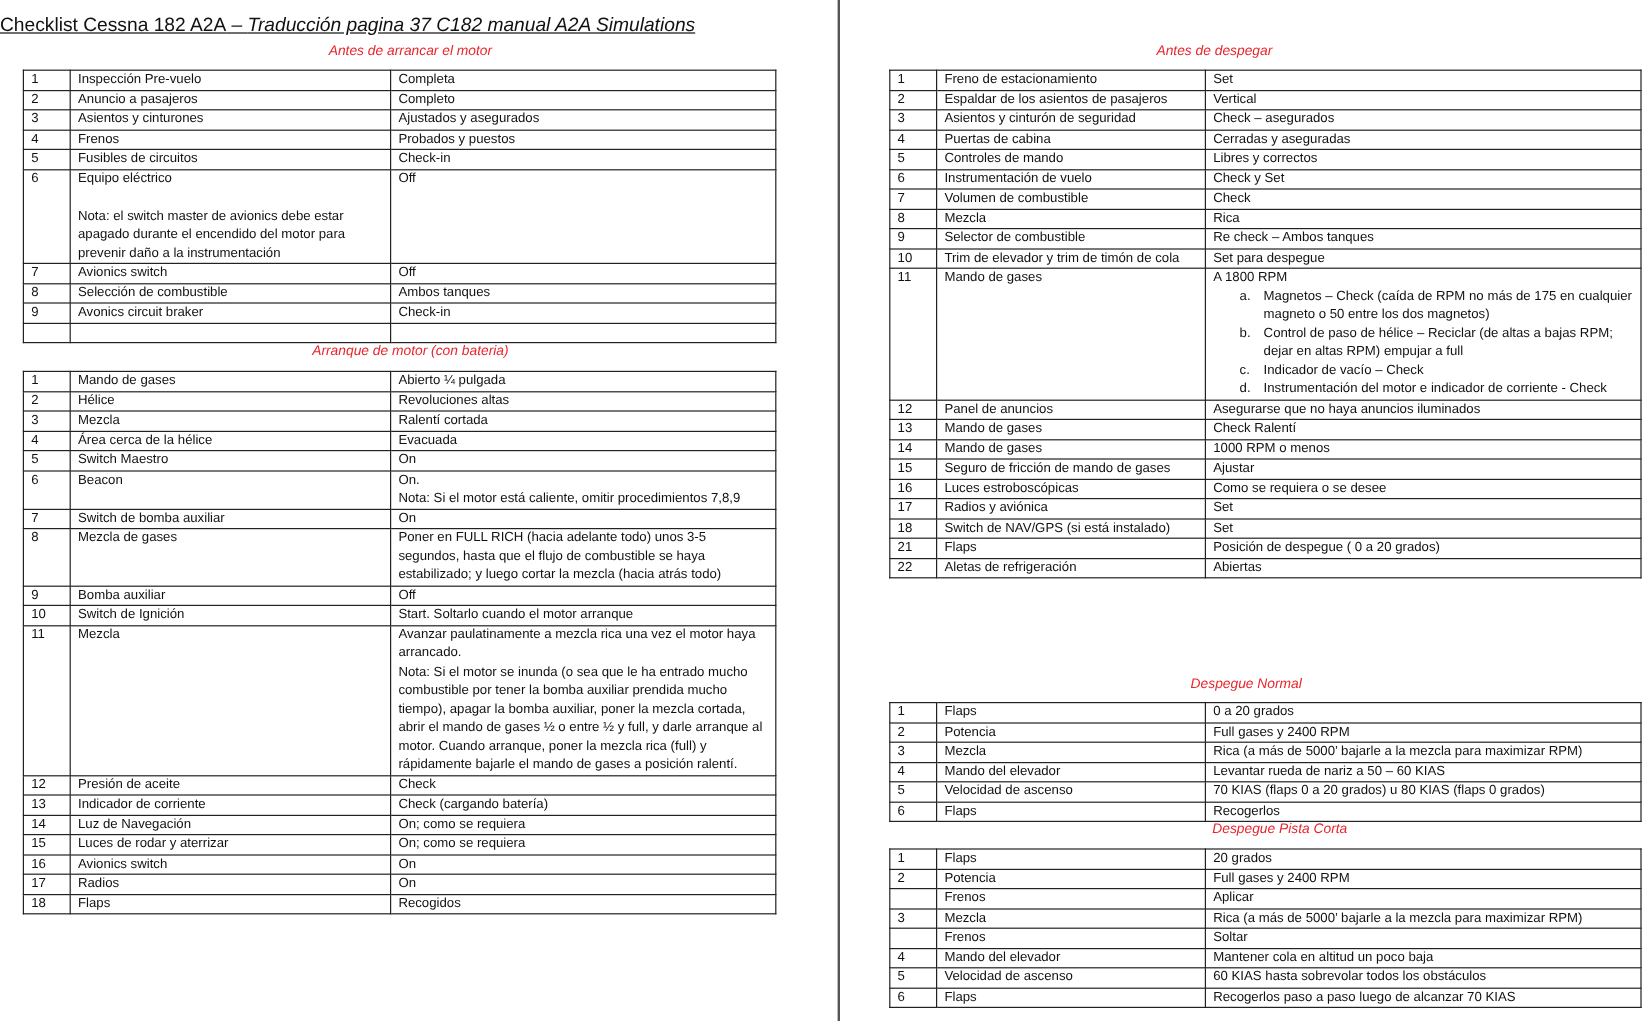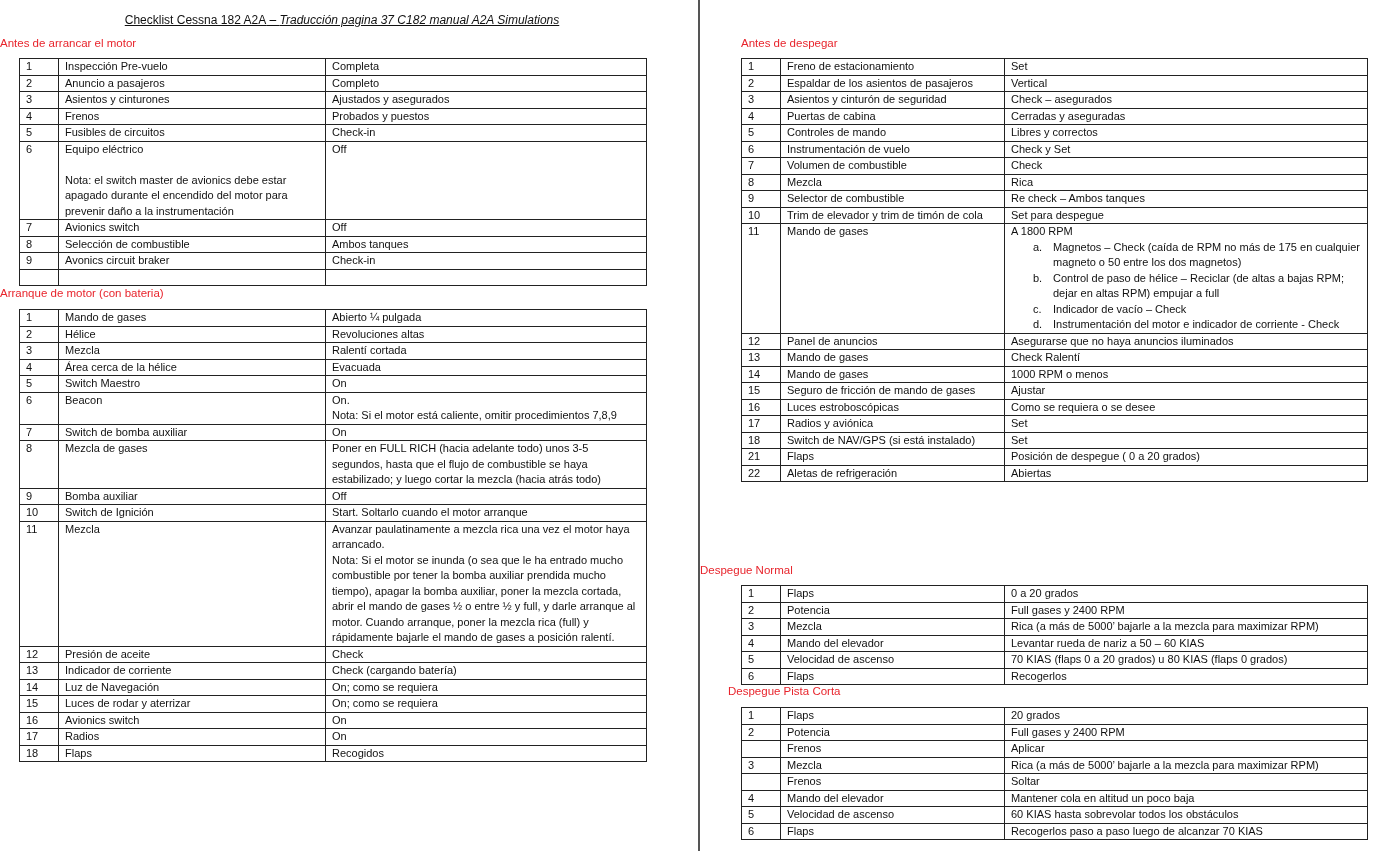--- a/index.html
+++ b/index.html
@@ -1,22 +1,22 @@
 <!DOCTYPE html>
 <html><head>
 <meta charset="utf-8">
 <style>
   html, body { margin:0; padding:0; background:#ffffff; }
   body { width:1377px; height:851px; position:relative; overflow:hidden;
          font-family:"Liberation Sans", sans-serif; color:#111; }
-  .page-title { position:absolute; left:0; width:684px; top:13px; text-align:center;
-                font-size:12px; text-decoration:underline; }
+  .page-title { position:absolute; left:0; width:684px; top:13px; text-align:left;
+                font-size:16px; text-decoration:underline; }
   .page-title .ital { font-style:italic; }
   .divider { position:absolute; left:698px; top:0; width:2px; height:851px; background:#555; }
-  .sec-title { position:absolute; color:#e8242c; font-size:11.5px; }
+  .sec-title { position:absolute; text-align:center; color:#e8242c; font-style:italic; font-size:11.5px; }
   table.ck { position:absolute; border-collapse:collapse; font-size:11px; line-height:15.5px; table-layout:fixed; }
   table.ck td { border:1px solid #222; padding:0 6px; vertical-align:top; }
   table.ck tr { height:16.3px; }
   .note { display:block; }
   .gap { display:block; height:15.5px; }
   ol.sub { list-style:none; margin:0; padding-left:22px; }
   ol.sub li { position:relative; padding-left:20px; }
   ol.sub li .mk { position:absolute; left:0; top:0; }
 </style>
 </head>
@@ -241,21 +241,21 @@
       <tr>
         <td>18</td>
         <td><span>Flaps</span></td>
         <td>
           <span class="note">Recogidos</span>
         </td>
       </tr>
     </tbody>
 </table>
 
-<div class="sec-title" style="left:700px;width:624px;top:37px;padding-left:41px;">Antes de despegar</div>
+<div class="sec-title" style="left:700px;width:624px;top:37px;">Antes de despegar</div>
 <table class="ck" id="t-antes-despegar" style="left:741px;top:58px;width:627px;">
   <colgroup>
       <col style="width:39px">
       <col style="width:224px">
       <col>
     </colgroup>
   <tbody>
       <tr>
         <td>1</td>
         <td><span>Freno de estacionamiento</span></td>

